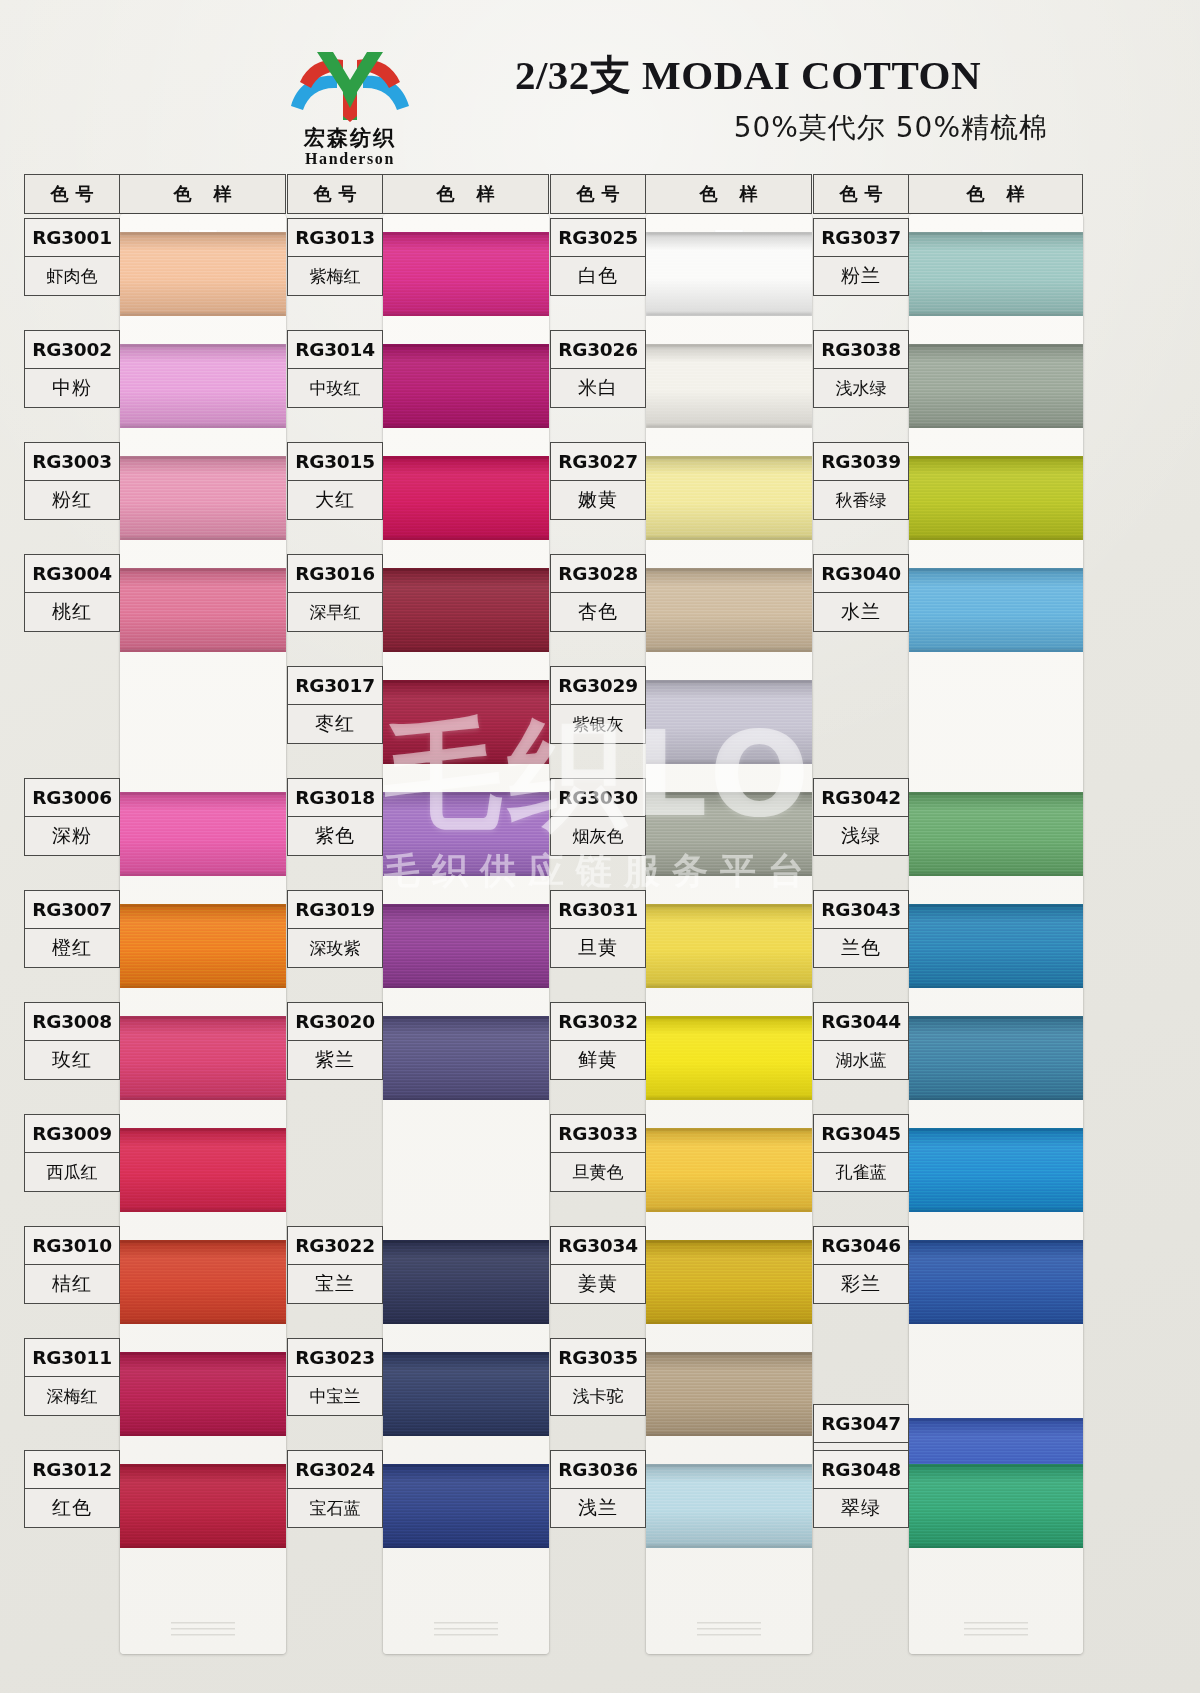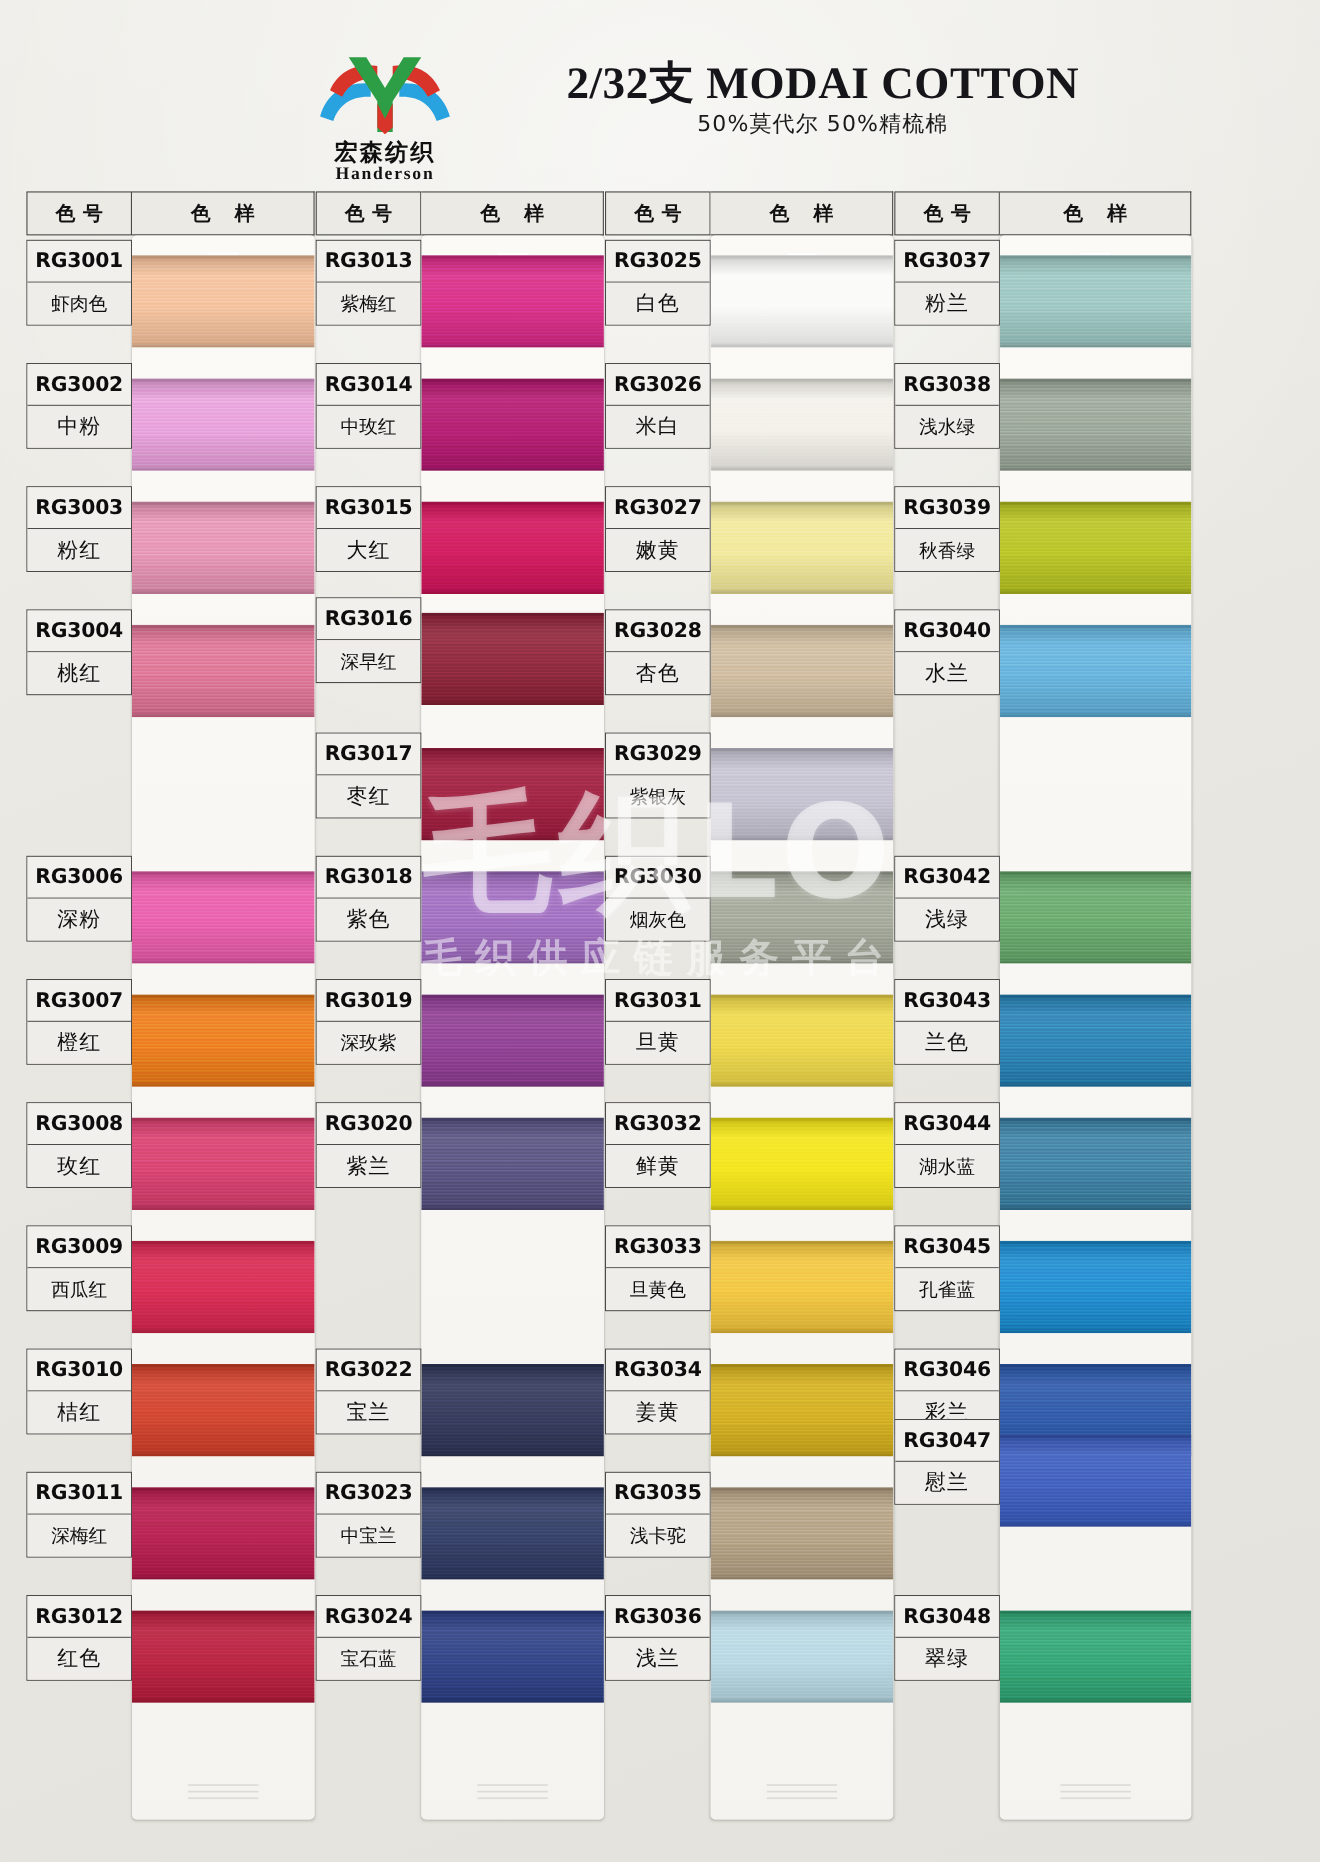--- a/index.html
+++ b/index.html
@@ -43,22 +43,23 @@
   .title-block{
     position:absolute;left:448px;top:52px;width:600px;text-align:center;
   }
   .title-main{
     font-family:"Liberation Serif","DejaVu Serif",serif;
     font-size:41px;font-weight:700;color:#16161a;
     letter-spacing:.5px;line-height:1.15;white-space:nowrap;
   }
   .title-sub{
     font-family:"DejaVu Sans",sans-serif;
-    font-size:20px;color:#1a1a1a;letter-spacing:1px;
+    font-size:28px;color:#1a1a1a;margin-top:10px;letter-spacing:1px;
     white-space:nowrap;
+    text-align:right;
   }
 
   
   .board{
     position:absolute;left:0;top:168px;width:1200px;height:1525px;
   }
   .col{
     position:absolute;top:0;height:1525px;
   }
   .col-1{left:24px;width:262px;}
@@ -417,21 +418,21 @@
           <div class="threads"></div>
           <div class="shade"></div>
           <div class="edge t"></div>
           <div class="edge b"></div>
         </div>
         <div class="label-pair">
           <div class="label-code">RG3015</div>
           <div class="label-name">大红</div>
         </div>
       </div>
-      <div class="row" style="top: 375px; padding-left: 16px;">
+      <div class="row" style="top: 386px; padding-left: 16px;">
         <div class="yarn" title="RG3016 深早红" style="top: 14px;">
           <div class="fill" style="background: rgb(142, 34, 56);"></div>
           <div class="threads"></div>
           <div class="shade"></div>
           <div class="edge t"></div>
           <div class="edge b"></div>
         </div>
         <div class="label-pair">
           <div class="label-code">RG3016</div>
           <div class="label-name n3">深早红</div>
@@ -808,21 +809,21 @@
           <div class="threads"></div>
           <div class="shade"></div>
           <div class="edge t"></div>
           <div class="edge b"></div>
         </div>
         <div class="label-pair">
           <div class="label-code">RG3046</div>
           <div class="label-name">彩兰</div>
         </div>
       </div>
-      <div class="row" style="top: 1122px; text-align: right;">
+      <div class="row" style="top: 1236px; text-align: right;">
         <div class="yarn" title="RG3047 慰兰" style="top: 14px;">
           <div class="fill" style="background: rgb(58, 91, 189);"></div>
           <div class="threads"></div>
           <div class="shade"></div>
           <div class="edge t"></div>
           <div class="edge b"></div>
         </div>
         <div class="label-pair">
           <div class="label-code">RG3047</div>
           <div class="label-name">慰兰</div>

